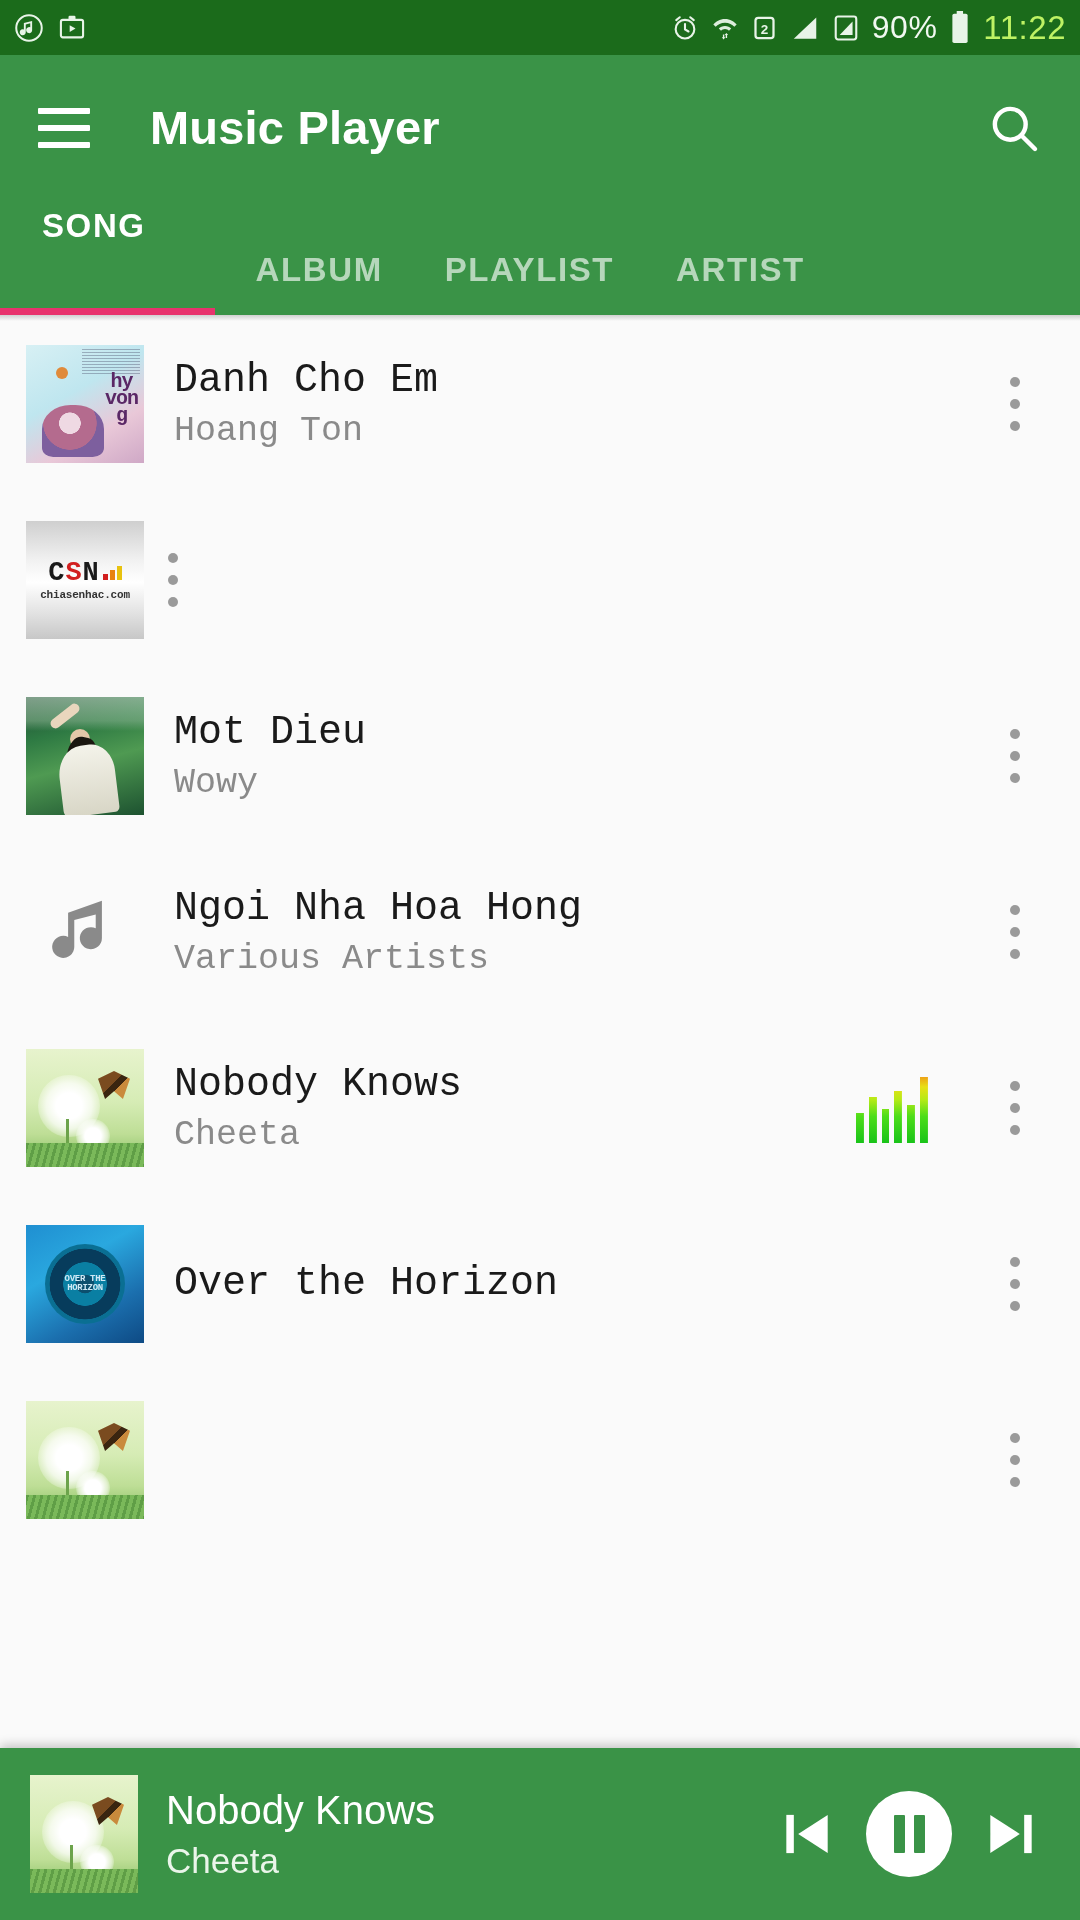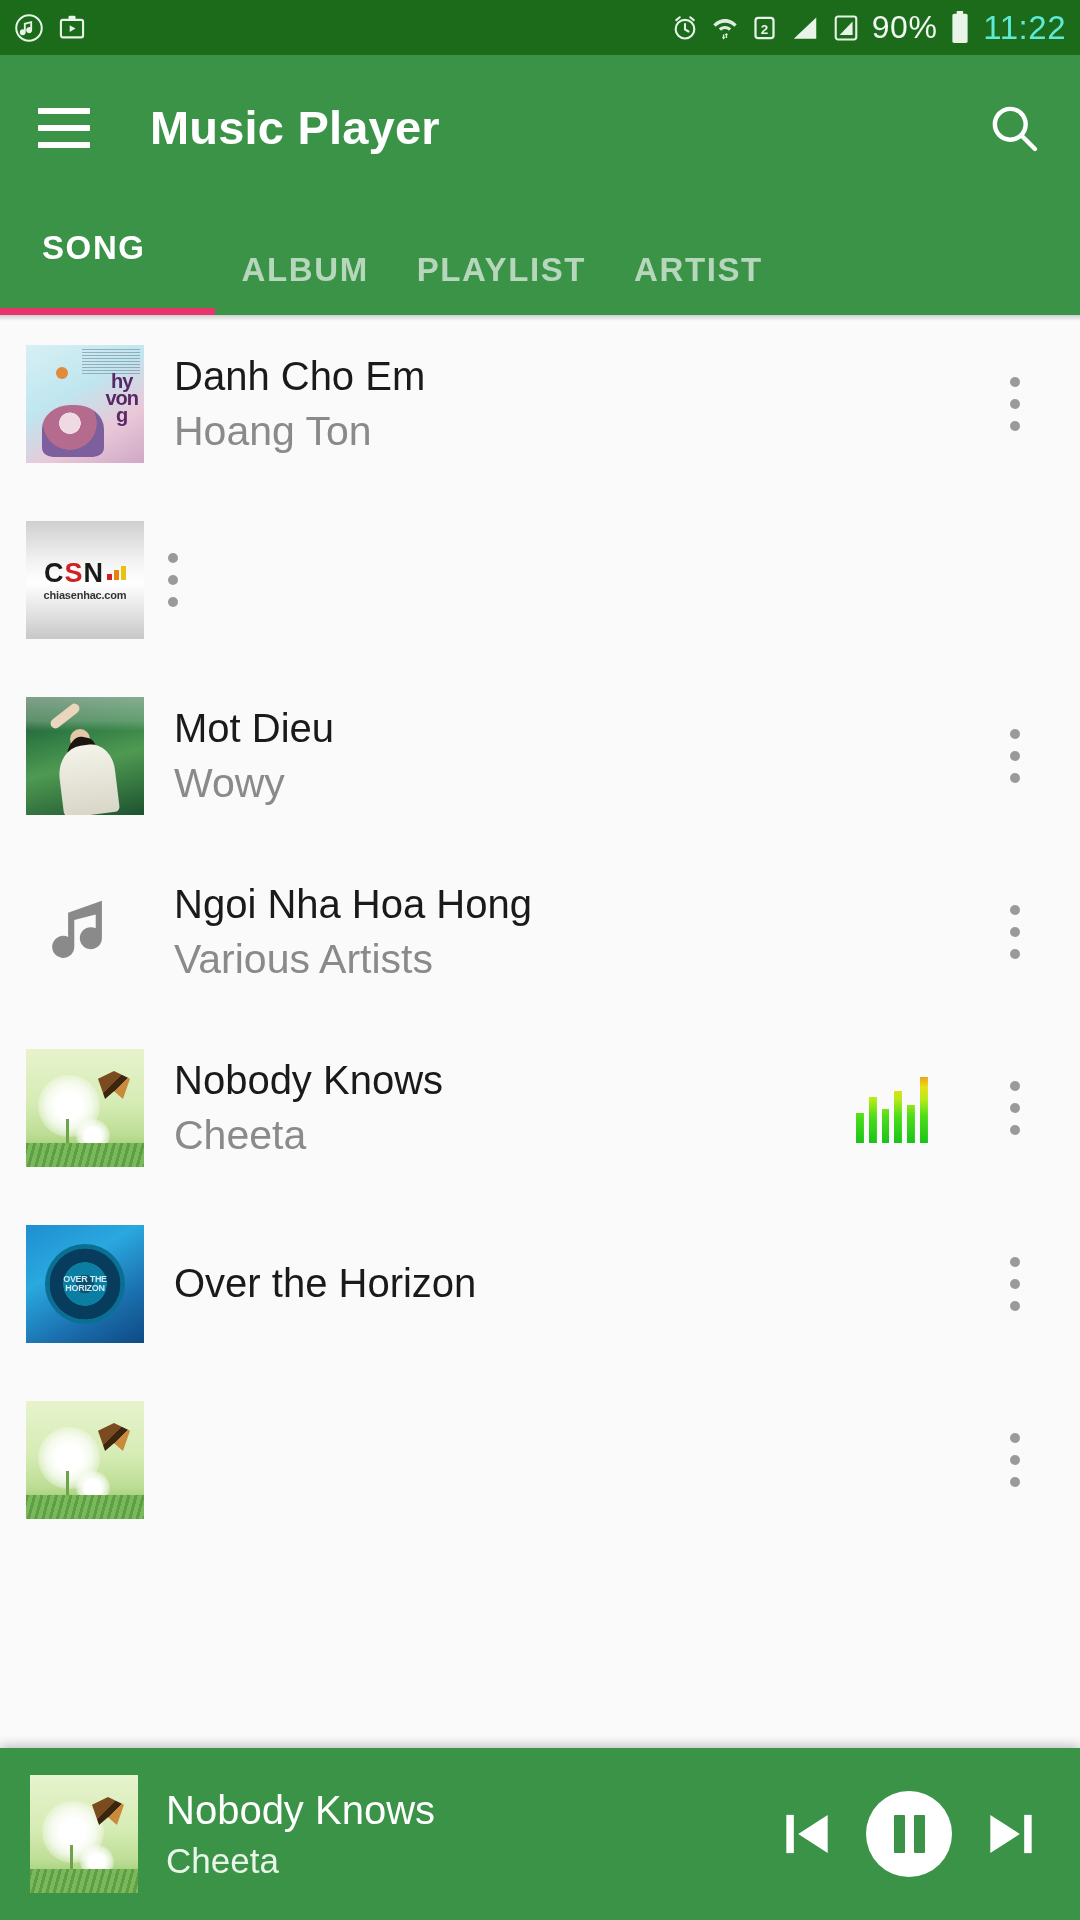--- a/index.html
+++ b/index.html
@@ -13,42 +13,42 @@
   
   .statusbar{
     height:55px; background:#1b6b1b; color:#e8f4e8;
     display:flex; align-items:center; padding:0 14px;
     position:relative; z-index:30;
   }
   .sb-left{ display:flex; align-items:center; gap:14px; }
   .sb-right{ margin-left:auto; display:flex; align-items:center; gap:12px; }
   .sb-ic{ display:flex; align-items:center; justify-content:center; }
   .sb-text{ font-size:32px; letter-spacing:.5px; color:#f1f8f1; font-weight:400;}
-  .sb-time{ font-size:33px; color:#5eead4; letter-spacing:.5px;}
+  .sb-time{ font-size:33px; color:#bef264; letter-spacing:.5px;}
 
   
   .appbar{
     height:145px; background:#3a9347;
     display:flex; align-items:center; padding:0 38px;
     position:relative; z-index:20;
   }
   .hamburger{ width:52px; display:flex; flex-direction:column; gap:11px; cursor:pointer; }
   .hamburger i{ display:block; height:6px; background:#fff; border-radius:1px; }
   .app-title{
     color:#ffffff; font-size:47px; font-weight:700; margin-left:60px;
     letter-spacing:.2px;
   }
   .search-btn{ margin-left:auto; cursor:pointer; display:flex; align-items:center;}
 
   
   .tabbar{
     background:#3a9347; height:115px; display:flex; align-items:flex-end;
     position:relative; overflow:hidden; z-index:20;
   }
-  .tabs{ display:flex; align-items:center; padding-left:42px; gap:0; white-space:nowrap;}
+  .tabs{ display:flex; align-items:flex-start; padding-left:42px; gap:14px; white-space:nowrap;}
   .tab{
     font-size:33px; font-weight:700; letter-spacing:1.6px;
     color:rgba(255,255,255,.63); padding:0 48px 26px 0; cursor:pointer;
   }
   .tab:first-child{ padding-right:48px; }
   .tab + .tab{ padding-left:48px; padding-right:0;margin-top:44px; }
   .tab.active{ color:#ffffff; }
   .tab-indicator{
     position:absolute; bottom:0; left:0; height:7px; width:215px;
     background:#e8336d;
@@ -59,35 +59,35 @@
     position:relative; z-index:15;
   }
 
   
   .list{
     position:absolute; top:316px; left:0; right:0; bottom:0;
     background:#fafafa; overflow:hidden;
   }
   .row{
     height:176px; display:flex; align-items:center;
-    padding:0 36px 0 26px; position:relative;
+    padding:0 36px 0 26px; position:relative;font-family:Liberation Mono, monospace;
   }
   .thumb{
     width:118px; height:118px; flex:0 0 118px;
     background:#e6e6e6; overflow:hidden; position:relative;
   }
   .thumb.note{ background:transparent; display:flex; align-items:center; justify-content:center;}
   .meta{ margin-left:30px; flex:1 1 auto; min-width:0; }
   .title{
     font-size:40px; color:#1a1a1a; font-weight:400;
     white-space:nowrap; overflow:hidden; text-overflow:ellipsis;
     line-height:1.18;
   }
   .artist{
-    font-size:41px; color:#8a8a8a; font-weight:400; margin-top:8px;
+    font-size:35px; color:#8a8a8a; font-weight:400; margin-top:8px;
     white-space:nowrap; overflow:hidden; text-overflow:ellipsis;
     line-height:1.12;
   }
   .kebab{
     width:58px; flex:0 0 58px; height:90px; display:flex; flex-direction:column;
     align-items:center; justify-content:center; gap:12px; cursor:pointer;
   }
   .kebab span{ width:10px; height:10px; border-radius:50%; background:#9a9a9a; display:block;}
 
   

